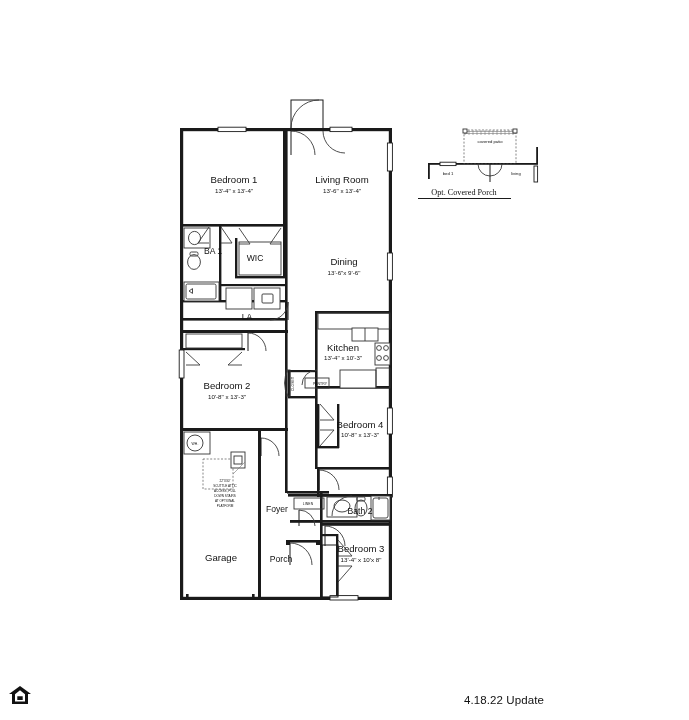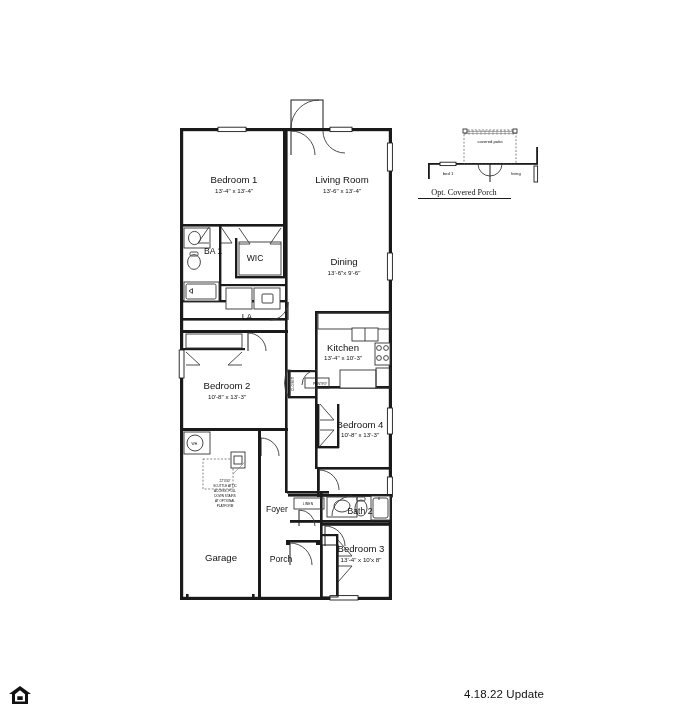--- a/index.html
+++ b/index.html
@@ -49,21 +49,21 @@
   .wall-thin { stroke: #1a1a1a; stroke-width: 1; fill: none; }
   .fix       { stroke: #333333; stroke-width: 0.9; fill: #ffffff; }
   .fix-f     { stroke: #333333; stroke-width: 0.9; fill: none; }
   .swing     { stroke: #3a3a3a; stroke-width: 0.9; fill: none; }
   .win       { fill: #ffffff; stroke: #1a1a1a; stroke-width: 0.9; }
   .dash      { stroke: #555; stroke-width: 0.7; stroke-dasharray: 2 1.6; fill: none; }
   .hatch     { stroke: #777; stroke-width: 0.6; fill: none; }
   .footer-date {
     position: absolute;
     right: 18px;
-    bottom: 20px;
+    bottom: 14px;
     font-size: 11.5px;
     color: #111;
     font-family: "Liberation Sans", sans-serif;
     letter-spacing: .1px;
   }
   .eho-logo {
     position: absolute;
     left: 8px;
     bottom: 14px;
     width: 24px;

